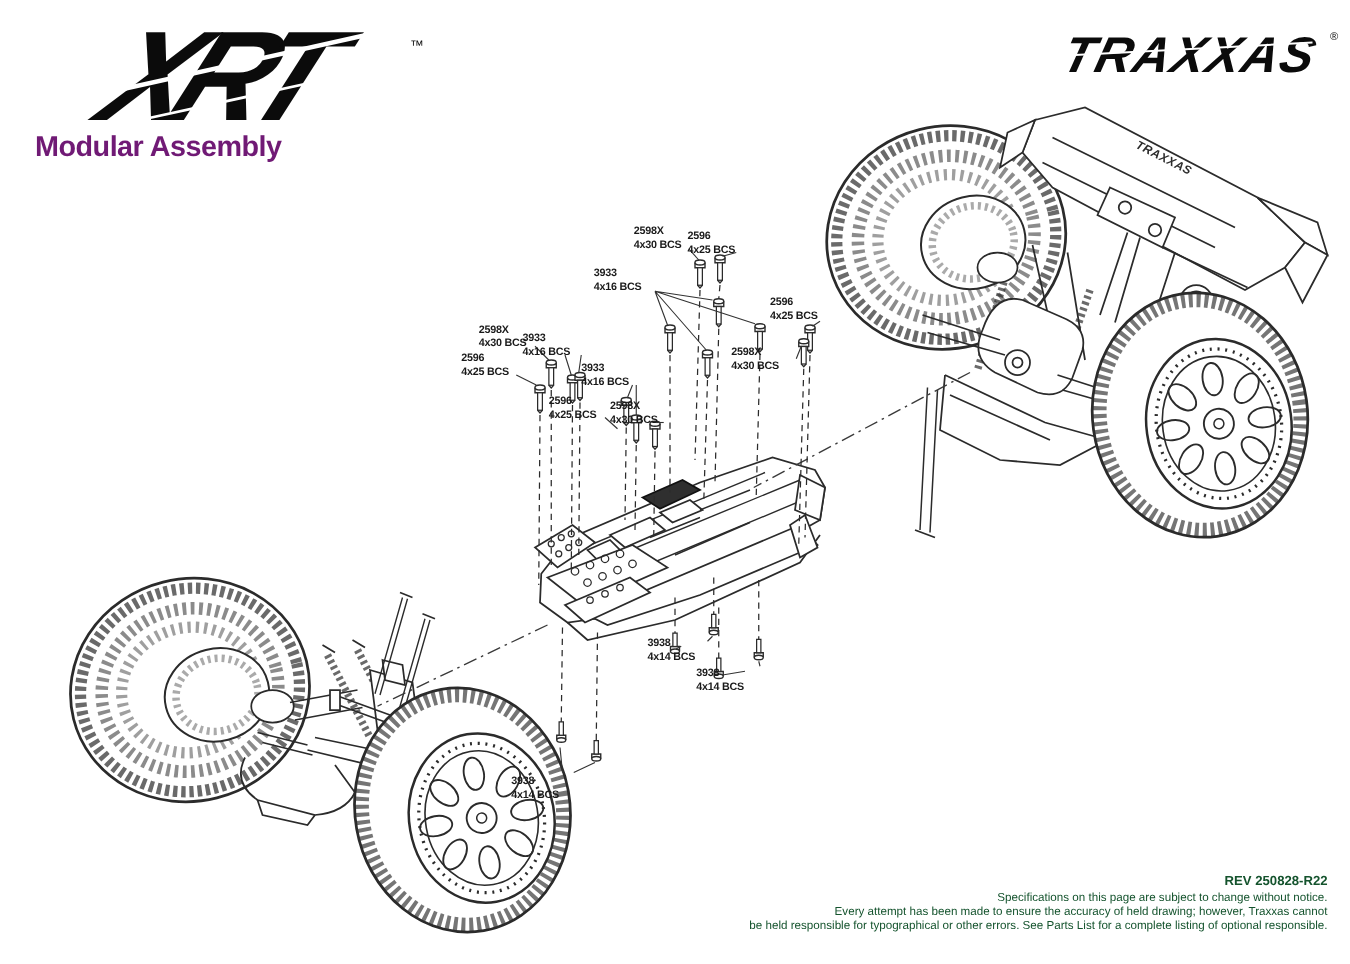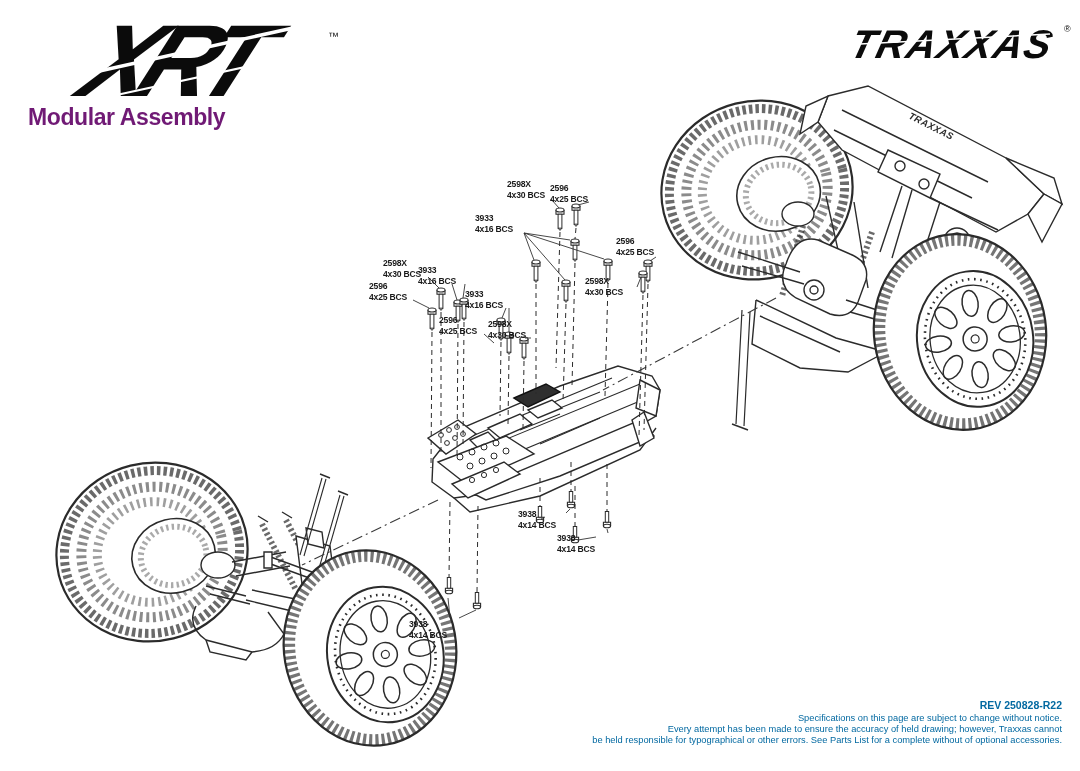--- a/index.html
+++ b/index.html
@@ -8,21 +8,21 @@
   .page{position:absolute;inset:0;background:#fff;}
   svg{display:block;}
   .art{position:absolute;left:0;top:0;}
   .xrt-logo{position:absolute;left:52px;top:12px;width:300px;height:96px;}
   .traxxas-logo{position:absolute;left:838px;top:18px;width:236px;height:54px;}
   .page-title{position:absolute;left:28px;top:104px;font-size:23px;font-weight:bold;
       letter-spacing:-0.4px;color:#701a75;}
   .callout{position:absolute;width:84px;line-height:10.5px;
       font-size:8.6px;font-weight:bold;letter-spacing:-0.2px;color:#1a1a1a;}
   .callout .pn,.callout .ps{display:block;}
-  .footer{position:absolute;right:18px;top:699px;text-align:right;color:#0369a1;}
+  .footer{position:absolute;right:18px;top:699px;text-align:right;color:#14532d;}
   .footer .rev{font-size:10.5px;font-weight:bold;margin-bottom:2px;}
   .footer .fline{font-size:9.3px;line-height:10.8px;margin-left:46px;}
 </style>
 </head>
 <body>
 
 <div class="page">
 
   <svg class="art" width="1080" height="771" viewBox="0 0 1080 771">
     <defs>
@@ -334,16 +334,16 @@
   </div>
   <div class="callout" style="left:409px;top:619px;">
     <span class="pn">3938</span>
     <span class="ps">4x14 BCS</span>
   </div>
 
   <div class="footer">
     <div class="rev">REV 250828-R22</div>
     <div class="fline">Specifications on this page are subject to change without notice.</div>
     <div class="fline">Every attempt has been made to ensure the accuracy of held drawing; however, Traxxas cannot</div>
-    <div class="fline">be held responsible for typographical or other errors. See Parts List for a complete without of optional accessories.</div>
+    <div class="fline">be held responsible for typographical or other errors. See Parts List for a complete listing of optional responsible.</div>
   </div>
 
 </div>
 
 </body></html>

